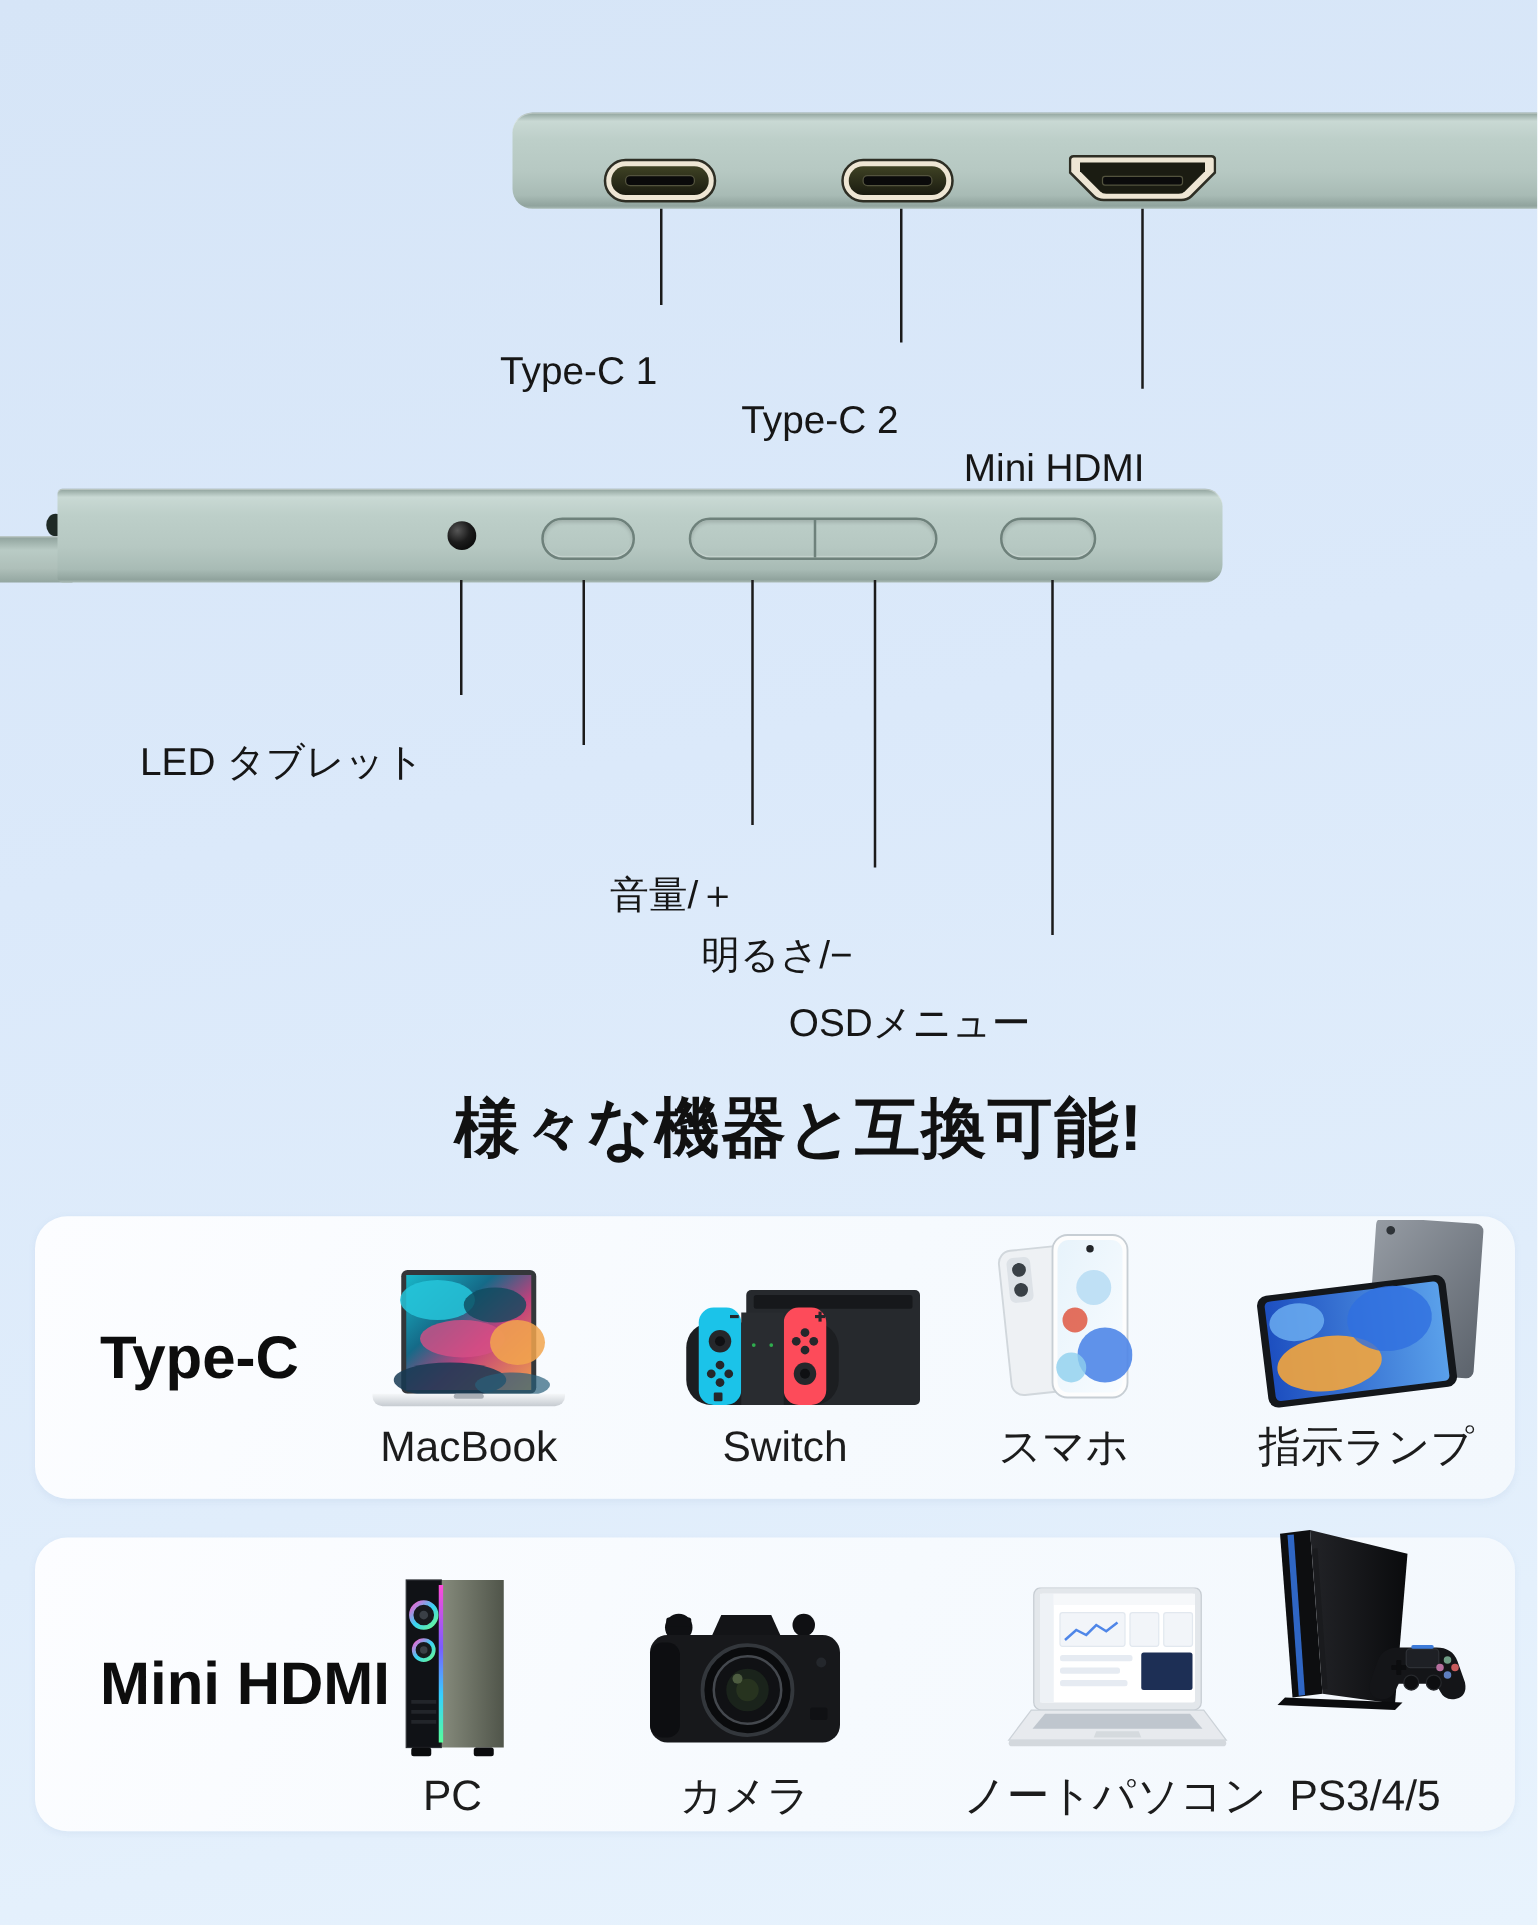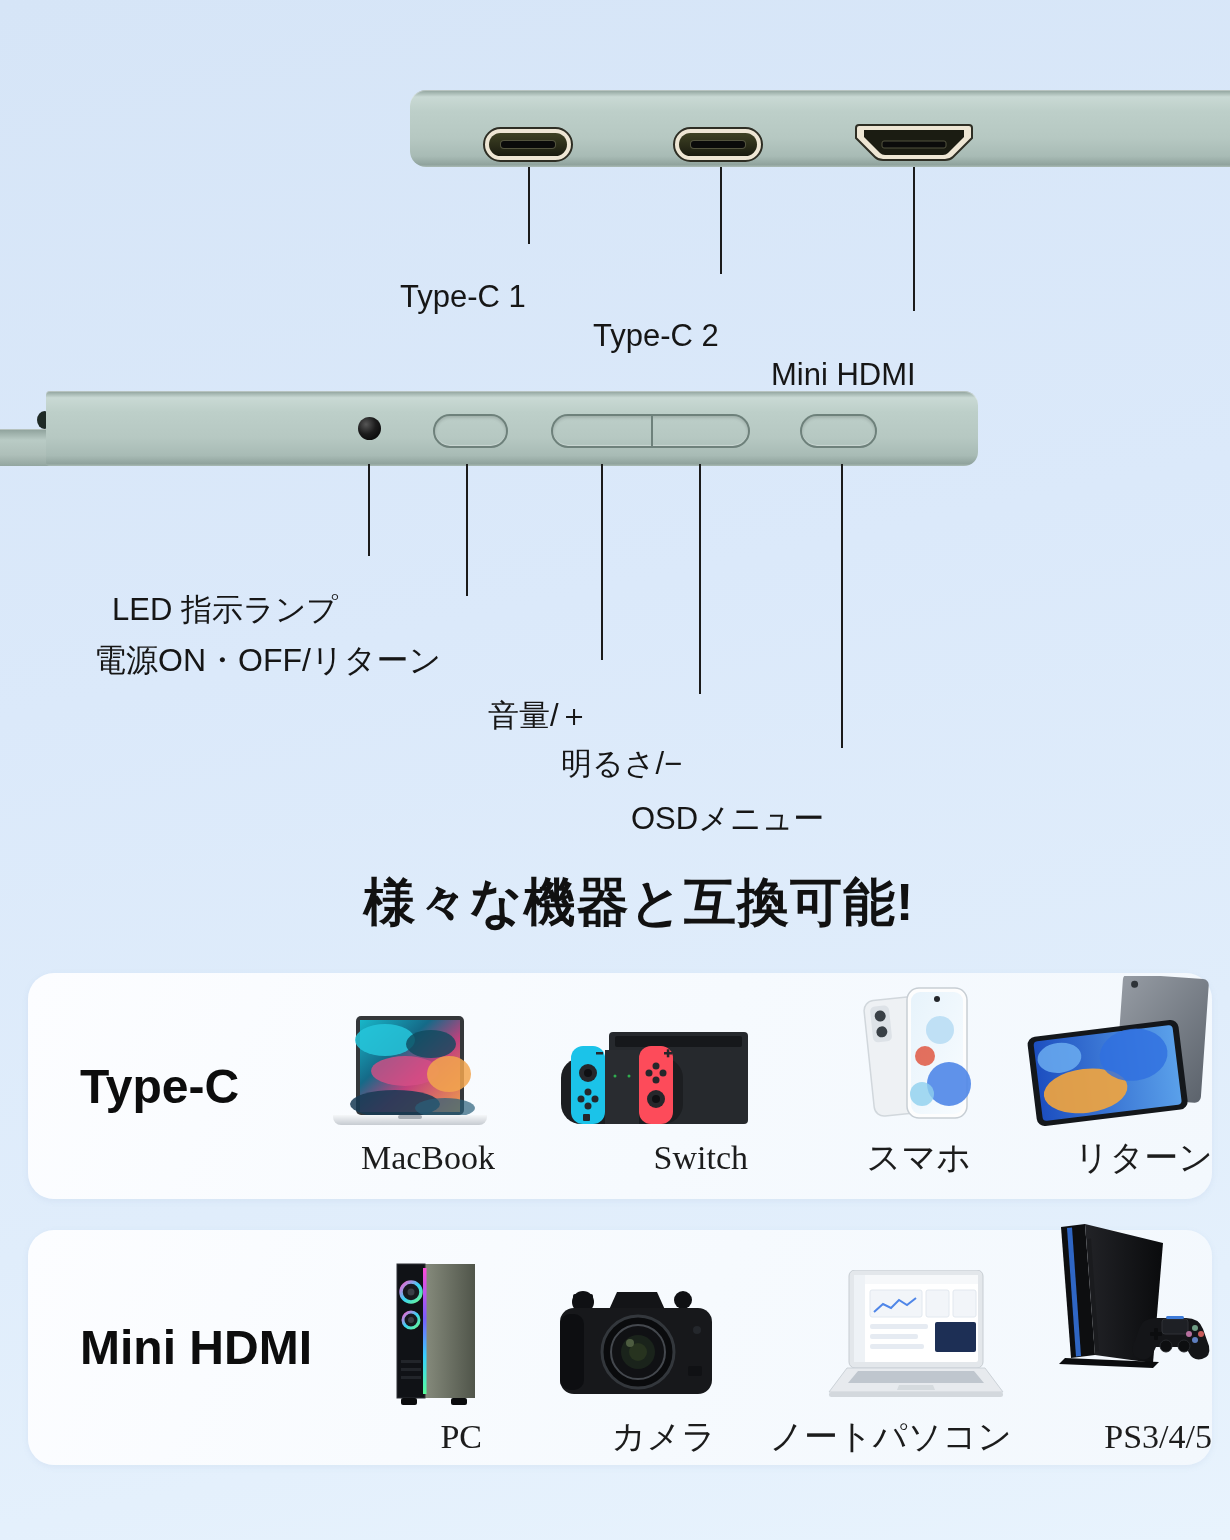--- a/index.html
+++ b/index.html
@@ -21,21 +21,21 @@
   .led{position:absolute;width:23px;height:23px;border-radius:50%;
     background:radial-gradient(circle at 35% 32%,#565656 0%,#1c1c1c 45%,#000 100%);}
   .hinge-dot{position:absolute;width:15px;height:18px;border-radius:50%;background:#1f2a26;}
   .heading{position:absolute;left:0;width:100%;text-align:center;color:#111;
     font-size:52px;font-weight:700;letter-spacing:1px;white-space:nowrap;padding-left:24px;}
   .panel{position:absolute;left:28px;width:1184px;border-radius:26px;
     background:linear-gradient(115deg,#fcfdff 0%,#f6fafe 55%,#f3f8fd 100%);
     box-shadow:0 2px 6px rgba(120,150,190,.10);}
   .panel-title{position:absolute;left:52px;top:0;bottom:0;display:flex;align-items:center;
     color:#0d0d0d;font-size:48px;font-weight:700;white-space:nowrap;text-align:right;}
-  .item{position:absolute;display:flex;flex-direction:column;align-items:flex-end;justify-content:flex-end;width:240px;font-family:Liberation Serif, serif;}
+  .item{position:absolute;display:flex;flex-direction:column;align-items:center;justify-content:flex-end;width:240px;}
   .item .caption{color:#1c1c1c;font-size:34px;line-height:38px;margin-top:8px;white-space:nowrap;}
   .icon-slot{display:flex;align-items:flex-end;justify-content:center;}
 </style>
 </head>
 <body>
 
 <div id="canvas">
 
   <div class="strip" style="left:410px;top:90px;width:820px;height:77px;border-radius:16px 0 0 16px;">
     <div class="usbc" style="left:73px;top:37px;width:90px;height:35px;">
@@ -73,22 +73,21 @@
     </div>
     <div class="pill" style="left:754px;top:23px;width:77px;"></div>
   </div>
 
   <div class="leader" style="left:368px;top:464px;height:92px;"></div>
   <div class="leader" style="left:466px;top:464px;height:132px;"></div>
   <div class="leader" style="left:601px;top:464px;height:196px;"></div>
   <div class="leader" style="left:699px;top:464px;height:230px;"></div>
   <div class="leader" style="left:841px;top:464px;height:284px;"></div>
 
-  <div class="callout" style="left:112px;top:560px;">LED 指示ランプ</div>
-  <div class="callout" style="left:94px;top:610px;font-size:32px;">電源ON・OFF/リターン</div>
+  <div class="callout" style="left:112px;top:560px;">LED タブレット</div>
   <div class="callout" style="left:488px;top:666px;">音量/＋</div>
   <div class="callout" style="left:561px;top:714px;">明るさ/−</div>
   <div class="callout" style="left:631px;top:769px;">OSDメニュー</div>
 
   <div class="heading" style="top:868px;">様々な機器と互換可能!</div>
 
   <div class="panel" style="top:973px;height:226px;">
     <div class="panel-title">Type-C</div>
 
     <div class="item" style="left:227px;top:8px;height:196px;">
@@ -199,21 +198,21 @@
           </g>
           <g transform="rotate(-7 90 100)">
             <rect x="14" y="52" width="152" height="90" rx="8" fill="#14171b"></rect>
             <rect x="20" y="57" width="140" height="80" rx="4" fill="url(#tbscr)"></rect>
             <ellipse cx="66" cy="112" rx="42" ry="22" fill="#f3a53d" opacity=".9"></ellipse>
             <ellipse cx="118" cy="82" rx="34" ry="26" fill="#2f6fe0" opacity=".8"></ellipse>
             <ellipse cx="44" cy="76" rx="22" ry="15" fill="#6fb1f2" opacity=".8"></ellipse>
           </g>
         </svg>
       </div>
-      <div class="caption">リターン</div>
+      <div class="caption">指示ランプ</div>
     </div>
   </div>
 
   <div class="panel" style="top:1230px;height:235px;">
     <div class="panel-title">Mini HDMI</div>
 
     <div class="item" style="left:214px;top:10px;height:216px;">
       <div class="icon-slot">
         <svg width="95" height="150" viewBox="0 0 95 150">
           <defs>

